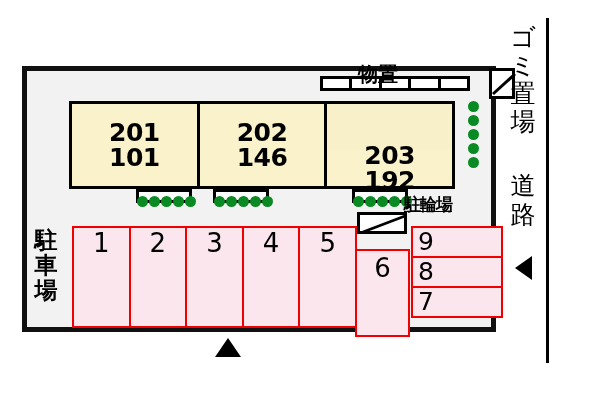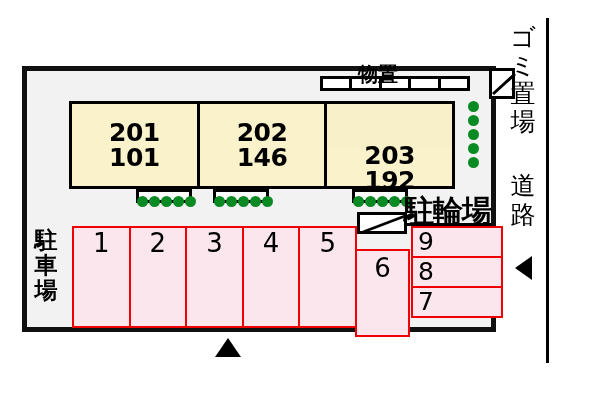--- a/index.html
+++ b/index.html
@@ -151,21 +151,21 @@
   }
   .bike-box .swing {
     position: absolute;
     left: -1px; top: -1px;
     width: 50px; height: 22px;
   }
   .bike-label {
     position: absolute;
     left: 404px;
     top: 196px;
-    font-size: 30px;
+    font-size: 17px;
     font-weight: 700;
     line-height: 1;
     letter-spacing: -1px;
     text-decoration: underline;
   }
 
   
   .parking-label {
     position: absolute;
     left: 33px;

